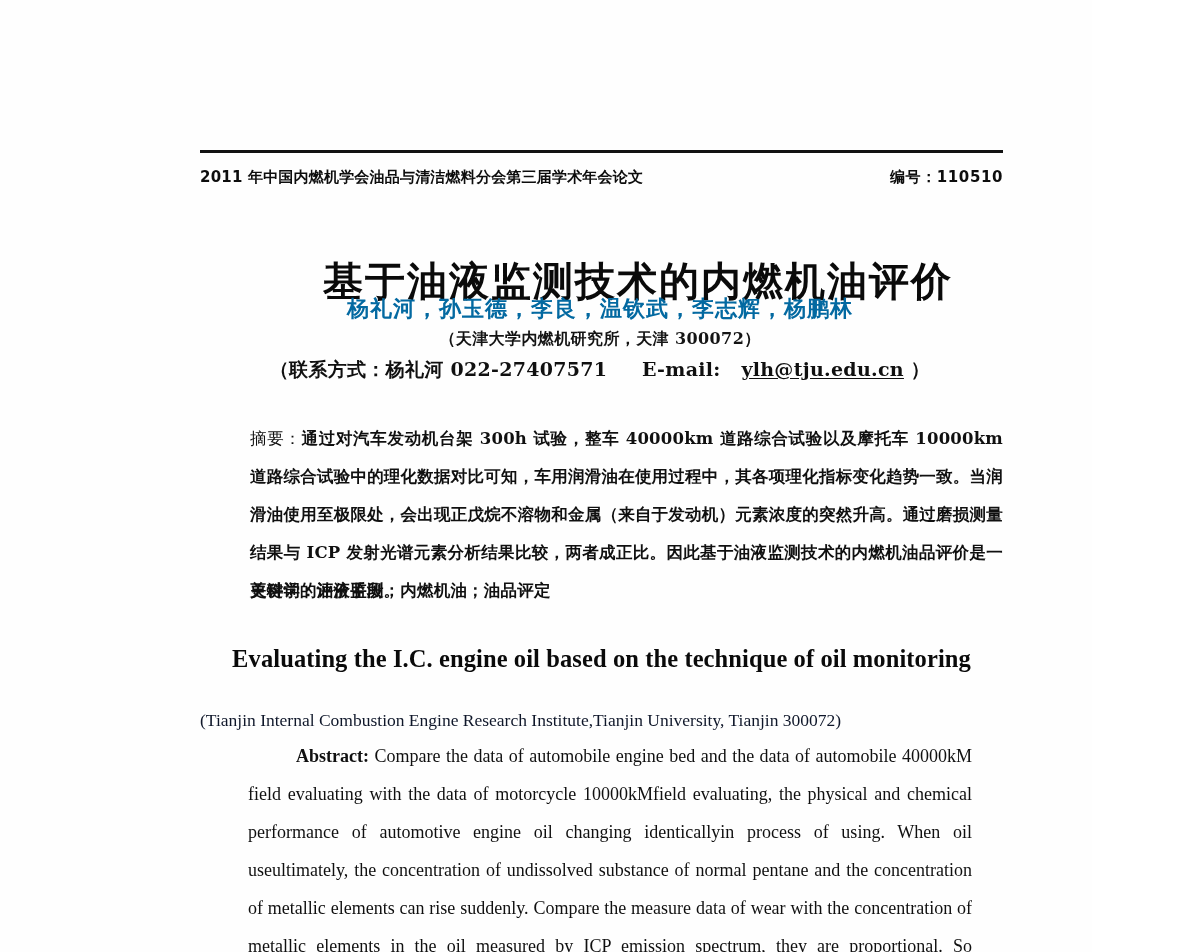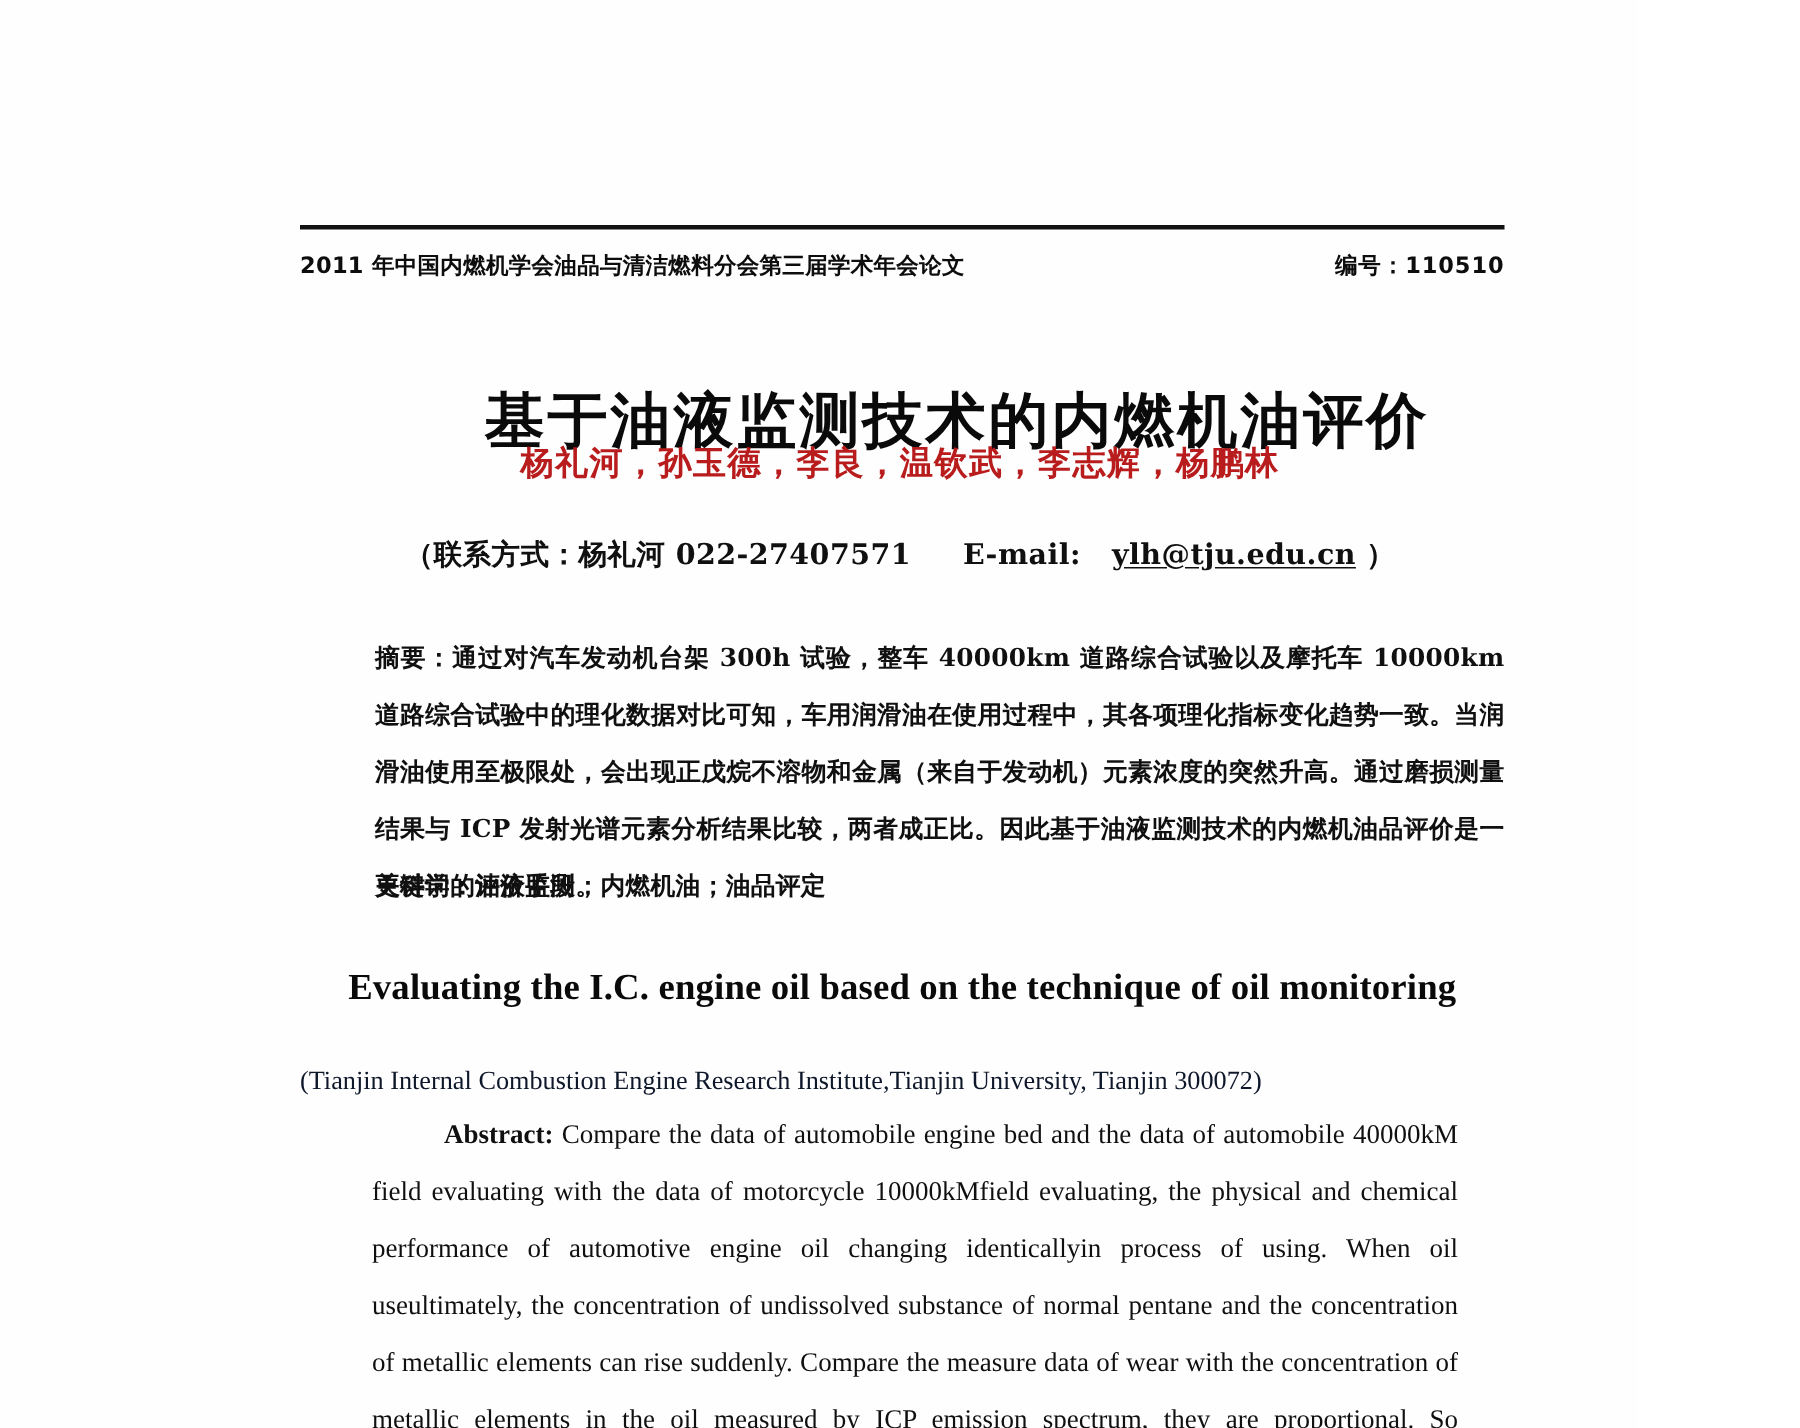--- a/index.html
+++ b/index.html
@@ -69,21 +69,21 @@
   .authors-cn {
     position: absolute;
     left: 0;
     top: 294px;
     width: 1200px;
     text-align: center;
     font-family: "DejaVu Serif", "Liberation Serif", serif;
     font-size: 22px;
     font-weight: 700;
     letter-spacing: 1px;
-    color: #b91c1c;
+    color: #0369a1;
   }
   .affil-cn {
     position: absolute;
     left: 0;
     top: 329px;
     width: 1200px;
     text-align: center;
     font-family: "DejaVu Serif", "Liberation Serif", serif;
     font-size: 16px;
     font-weight: 700;
@@ -115,21 +115,21 @@
     width: 753px;
     font-family: "DejaVu Serif", "Liberation Serif", serif;
     font-size: 16.5px;
     font-weight: 700;
     line-height: 38px;
     color: #101010;
     text-align: justify;
     text-justify: inter-ideograph;
     letter-spacing: 0.2px;
   }
-  .abstract-cn .lbl { font-weight: 700; }
+  .abstract-cn .lbl { font-weight: 400; }
   .keywords-cn {
     position: absolute;
     left: 250px;
     top: 572px;
     width: 753px;
     font-family: "DejaVu Serif", "Liberation Serif", serif;
     font-size: 16.5px;
     font-weight: 700;
     line-height: 38px;
     color: #101010;
@@ -193,20 +193,21 @@
 
   <div class="header-row">
     <span class="header-left">2011 年中国内燃机学会油品与清洁燃料分会第三届学术年会论文</span>
     <span class="header-right">编号：110510</span>
   </div>
 
   <h1 class="doc-title">基于油液监测技术的内燃机油评价</h1>
 
   <div class="authors-cn">杨礼河，孙玉德，李良，温钦武，李志辉，杨鹏林</div>
 
+  <div class="affil-cn">（天津大学内燃机研究所，天津 300072）</div>
 
   <div class="contact-cn">
     <span>（联系方式：杨礼河 022-27407571</span>
     <span>&nbsp;&nbsp;&nbsp;</span>
     <span>E-mail:</span>
     <span>&nbsp;</span>
     <span class="email">ylh@tju.edu.cn</span>
     <span>）</span>
   </div>
 

